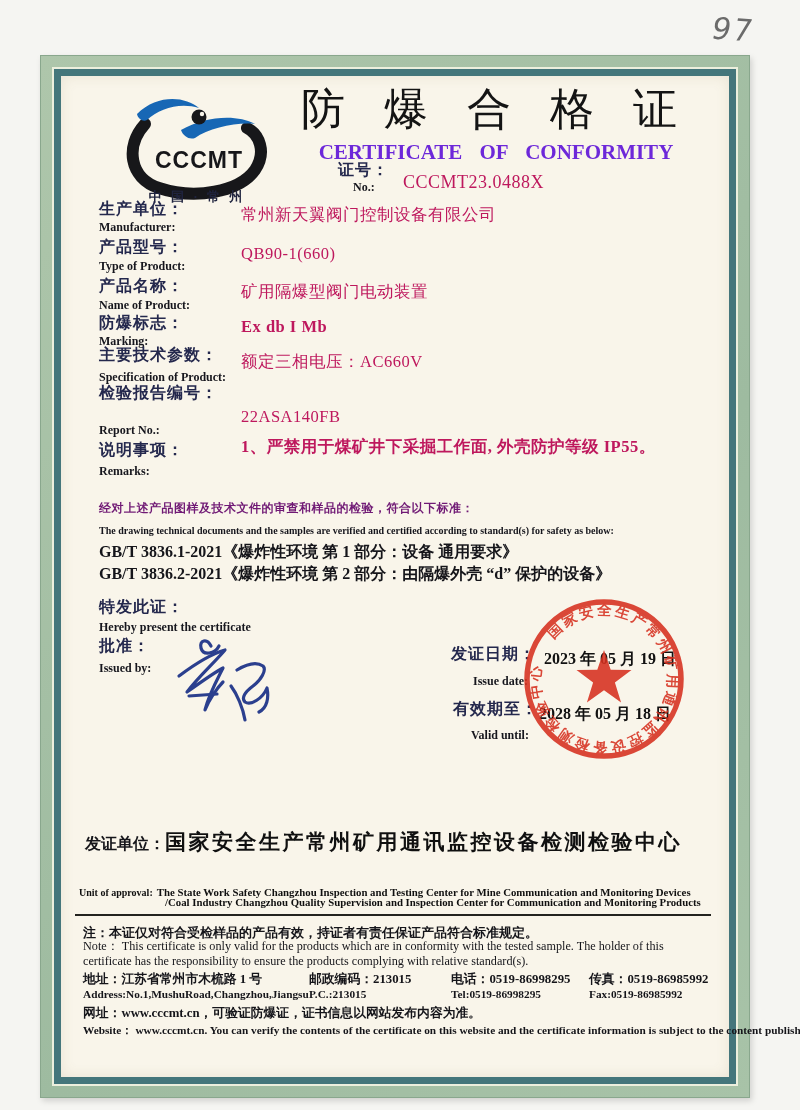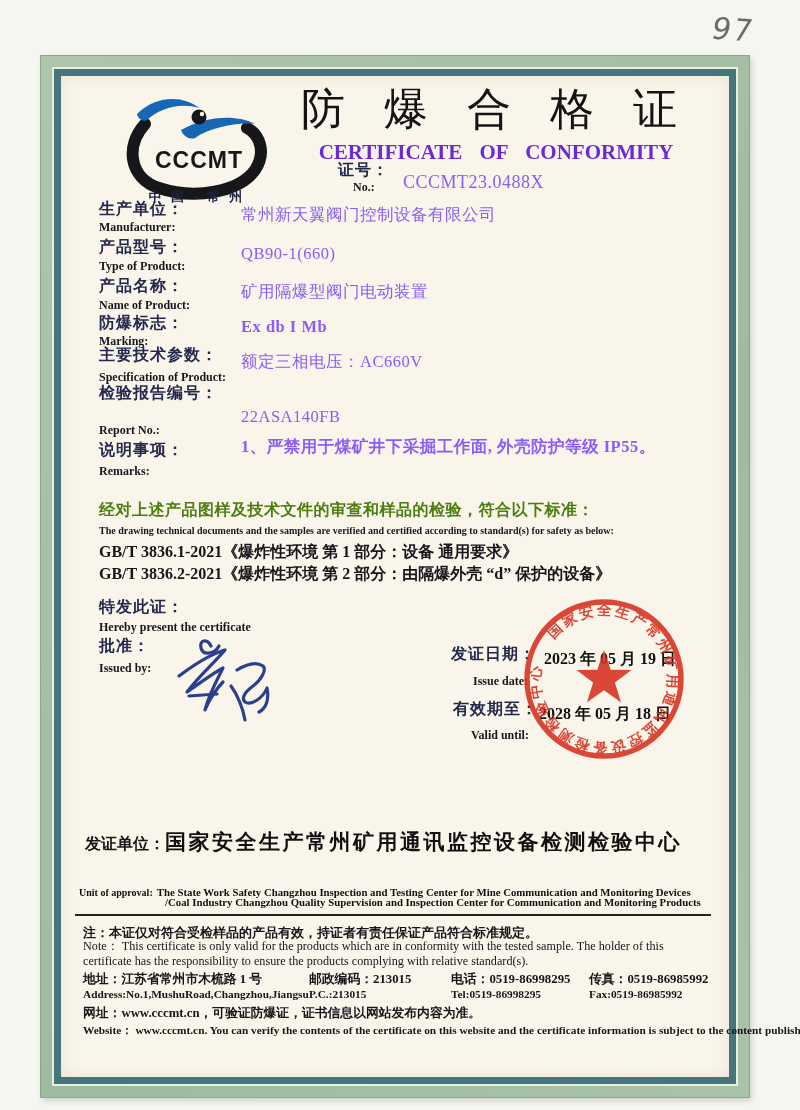--- a/index.html
+++ b/index.html
@@ -34,25 +34,25 @@
   .title-cn{
     left:200px;top:4px;width:470px;text-align:center;
     font-size:44px;letter-spacing:14px;color:#141414;white-space:nowrap;
   }
   .title-en{
     left:200px;top:64px;width:470px;text-align:center;
     font-size:21px;font-weight:bold;word-spacing:12px;color:#6d28d9;white-space:nowrap;
   }
   .label-cn{font-size:16px;font-weight:bold;color:#24284d;letter-spacing:1px;white-space:nowrap;}
   .label-en{font-size:12px;font-weight:bold;color:#16161d;white-space:nowrap;}
-  .value{font-size:16.5px;color:#8b5cf6;letter-spacing:.5px;white-space:nowrap;}
+  .value{font-size:16.5px;color:#be185d;letter-spacing:.5px;white-space:nowrap;}
   .field-label{left:38px;}
   .field-value{left:180px;}
   
-  .std-cn{font-size:16px;font-weight:bold;color:#4d7c0f;letter-spacing:.5px;white-space:nowrap;}
+  .std-cn{font-size:12px;font-weight:bold;color:#701a75;letter-spacing:.5px;white-space:nowrap;}
   .std-en{font-size:10px;font-weight:bold;color:#16161d;white-space:nowrap;}
   .std-item{font-size:16px;font-weight:bold;color:#15151a;white-space:nowrap;}
   
   .date-value{font-size:16px;font-weight:bold;color:#111;white-space:nowrap;}
   .seal{opacity:.88;pointer-events:none;}
   
   .appr-line{white-space:nowrap;}
   .appr-label{font-size:16px;font-weight:bold;color:#15151a;}
   .appr-big{font-size:21px;font-weight:bold;letter-spacing:2.5px;color:#101010;}
   .appr-en{font-size:10.8px;font-weight:bold;color:#101010;white-space:nowrap;}

